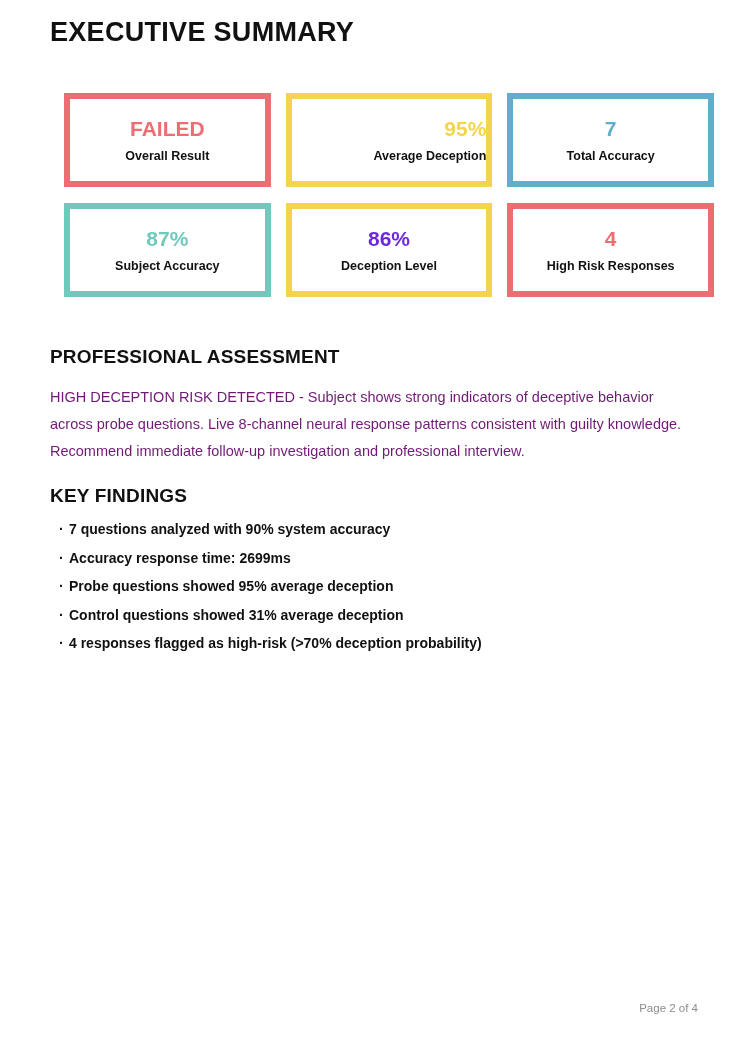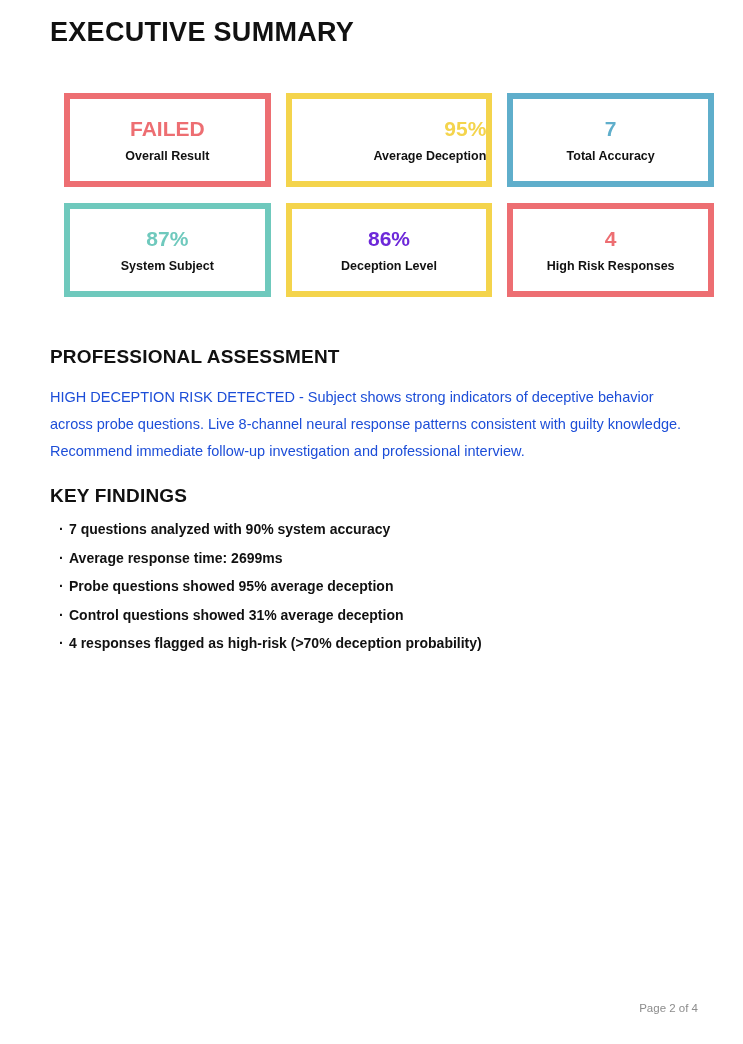--- a/index.html
+++ b/index.html
@@ -62,21 +62,21 @@
   }
   .assessment-heading { position: absolute; left: 50px; top: 346px; }
   .assessment-body {
     position: absolute;
     left: 50px;
     top: 384px;
     width: 648px;
     font-size: 14.5px;
     font-weight: 400;
     line-height: 27px;
-    color: #1d4ed8;
+    color: #701a75;
   }
   .findings-heading { position: absolute; left: 50px; top: 485px; }
   .findings-list {
     position: absolute;
     left: 50px;
     top: 522px;
     width: 648px;
     list-style: none;
   }
   .finding-item {
@@ -116,21 +116,21 @@
     <div class="stat-card" style="border-color: rgb(244, 212, 76); align-items: flex-end;">
       <div class="stat-value" style="color: rgb(244, 212, 76);">95%</div>
       <div class="stat-label">Average Deception</div>
     </div>
     <div class="stat-card" style="border-color: rgb(95, 174, 203);">
       <div class="stat-value" style="color: rgb(95, 174, 203);">7</div>
       <div class="stat-label">Total Accuracy</div>
     </div>
     <div class="stat-card" style="border-color: rgb(111, 201, 189);">
       <div class="stat-value" style="color: rgb(111, 201, 189);">87%</div>
-      <div class="stat-label">System Subject</div>
+      <div class="stat-label">Subject Accuracy</div>
     </div>
     <div class="stat-card" style="border-color: rgb(244, 212, 76);">
       <div class="stat-value" style="color: #6d28d9;">86%</div>
       <div class="stat-label">Deception Level</div>
     </div>
     <div class="stat-card" style="border-color: rgb(237, 110, 114);">
       <div class="stat-value" style="color: rgb(237, 110, 114);">4</div>
       <div class="stat-label">High Risk Responses</div>
     </div>
   </div>
@@ -139,21 +139,21 @@
 <p class="assessment-body">HIGH DECEPTION RISK DETECTED - Subject shows strong indicators of deceptive behavior across probe questions. Live 8-channel neural response patterns consistent with guilty knowledge. Recommend immediate follow-up investigation and professional interview.</p>
 
 <h2 class="section-heading findings-heading">KEY FINDINGS</h2>
 <ul class="findings-list">
     <li class="finding-item">
       <span class="bullet-dot">·</span>
       <span class="finding-text">7 questions analyzed with 90% system accuracy</span>
     </li>
     <li class="finding-item">
       <span class="bullet-dot">·</span>
-      <span class="finding-text">Average response time: 2699ms</span>
+      <span class="finding-text">Accuracy response time: 2699ms</span>
     </li>
     <li class="finding-item">
       <span class="bullet-dot">·</span>
       <span class="finding-text">Probe questions showed 95% average deception</span>
     </li>
     <li class="finding-item">
       <span class="bullet-dot">·</span>
       <span class="finding-text">Control questions showed 31% average deception</span>
     </li>
     <li class="finding-item">

